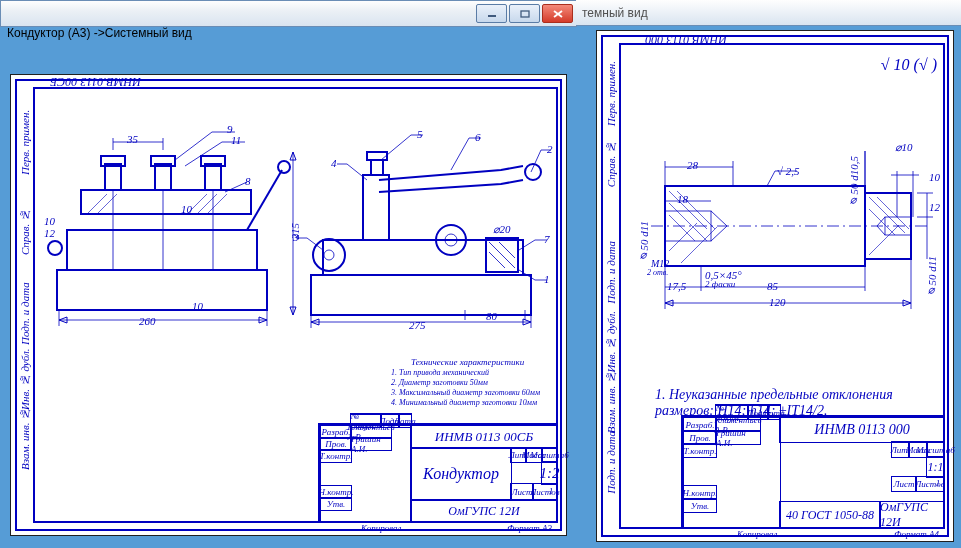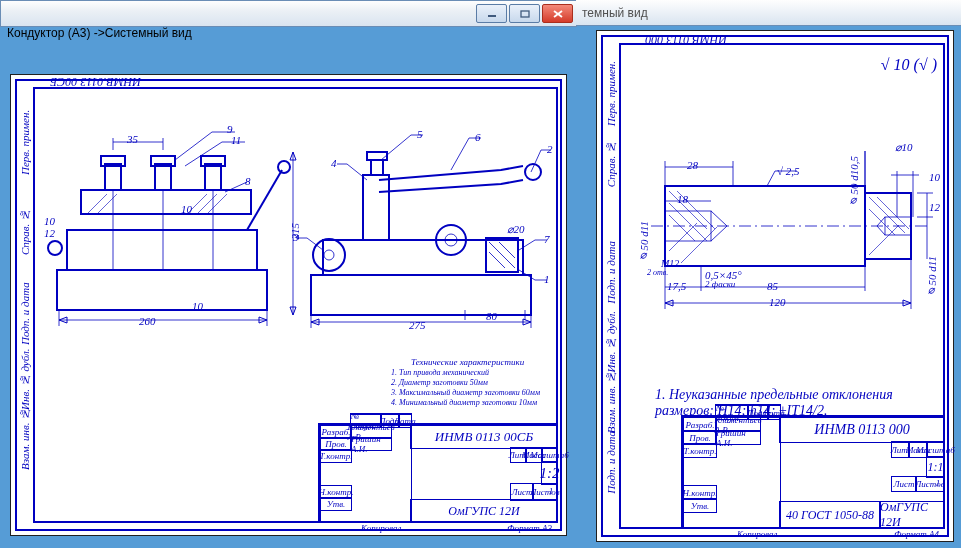--- a/index.html
+++ b/index.html
@@ -278,21 +278,21 @@
   <div class="dimtxt" style="top:244px; left:398px;">275</div>
   <div class="dimtxt" style="top:235px; left:475px;">80</div>
   <div class="dimtxt" style="top:148px; left:278px; writing-mode:vertical-rl; transform:rotate(180deg);">215</div>
   <div class="dimtxt" style="top:53px; left:406px;">5</div>
   <div class="dimtxt" style="top:56px; left:464px;">6</div>
   <div class="dimtxt" style="top:68px; left:536px;">2</div>
   <div class="dimtxt" style="top:82px; left:320px;">4</div>
   <div class="dimtxt" style="top:156px; left:282px;">3</div>
   <div class="dimtxt" style="top:158px; left:533px;">7</div>
   <div class="dimtxt" style="top:198px; left:533px;">1</div>
-  <div class="dimtxt" style="top:148px; left:496px;">⌀20</div>
+  <div class="dimtxt" style="top:148px; left:482px;">⌀20</div>
 
   <div class="gost" style="top:282px; left:400px; font-size:9px;">Технические характеристики</div>
   <div class="gost small" style="top:293px; left:380px;">1. Тип привода                             механический</div>
   <div class="gost small" style="top:303px; left:380px;">2. Диаметр заготовки                        50мм</div>
   <div class="gost small" style="top:313px; left:380px;">3. Максимальный диаметр заготовки            60мм</div>
   <div class="gost small" style="top:323px; left:380px;">4. Минимальный диаметр заготовки             10мм</div>
 
   <div class="titleblock" style="right:8px; bottom:12px; width:236px; height:96px;">
     <div class="cell" style="left:0; top:0; width:90px; height:96px;"></div>
     <div class="cell small" style="left:0; top:0; width:30px; height:12px;">Разраб.</div>
@@ -300,20 +300,21 @@
     <div class="cell small" style="left:0; top:24px; width:30px; height:12px;">Т.контр.</div>
     <div class="cell small" style="left:0; top:60px; width:30px; height:12px;">Н.контр.</div>
     <div class="cell small" style="left:0; top:72px; width:30px; height:12px;">Утв.</div>
     <div class="cell small" style="left:30px; top:0; width:40px; height:12px;">Климентьев А.В.</div>
     <div class="cell small" style="left:30px; top:12px; width:40px; height:12px;">Гришин А.И.</div>
     <div class="cell small" style="left:30px; top:-12px; width:30px; height:12px; border-top:2px solid #0000c0;">№ докум.</div>
     <div class="cell small" style="left:60px; top:-12px; width:18px; height:12px; border-top:2px solid #0000c0;">Подп.</div>
     <div class="cell small" style="left:78px; top:-12px; width:12px; height:12px; border-top:2px solid #0000c0;">Дата</div>
 
     <div class="cell" style="left:90px; top:0; width:146px; height:22px; font-size:13px;">ИНМВ 0113 00СБ</div>
+    <div class="cell" style="left:90px; top:22px; width:100px; height:52px; font-size:16px;">Кондуктор</div>
     <div class="cell small" style="left:190px; top:22px; width:15px; height:14px;">Лит.</div>
     <div class="cell small" style="left:205px; top:22px; width:16px; height:14px;">Масса</div>
     <div class="cell small" style="left:221px; top:22px; width:15px; height:14px;">Масштаб</div>
     <div class="cell" style="left:221px; top:36px; width:15px; height:22px; font-size:15px;">1:2</div>
     <div class="cell small" style="left:190px; top:58px; width:22px; height:16px;">Лист</div>
     <div class="cell small" style="left:212px; top:58px; width:24px; height:16px;">Листов</div>
     <div class="cell small" style="left:226px; top:58px; width:10px; height:16px; border:none;">1</div>
     <div class="cell" style="left:90px; top:74px; width:146px; height:22px; font-size:12px;">ОмГУПС 12И</div>
   </div>
   <div class="bottomlabel" style="bottom:2px; left:350px;">Копировал</div>
@@ -399,21 +400,21 @@
 
   <div class="dimtxt" style="top:128px; left:90px;">28</div>
   <div class="dimtxt" style="top:162px; left:80px;">18</div>
   <div class="dimtxt" style="top:249px; left:70px;">17,5</div>
   <div class="dimtxt" style="top:249px; left:170px;">85</div>
   <div class="dimtxt" style="top:265px; left:172px;">120</div>
   <div class="dimtxt" style="top:134px; left:180px;">√ 2,5</div>
   <div class="dimtxt" style="top:238px; left:108px;">0,5×45°</div>
   <div class="dimtxt" style="top:248px; left:108px; font-size:9px;">2 фаски</div>
   <div class="dimtxt" style="top:190px; left:40px; writing-mode:vertical-rl; transform:rotate(180deg);">⌀50 d11</div>
-  <div class="dimtxt" style="top:227px; left:54px; font-size:10px;margin-left:10px;">M12</div>
+  <div class="dimtxt" style="top:227px; left:54px; font-size:10px;">M12</div>
   <div class="dimtxt" style="top:237px; left:50px; font-size:8px;">2 отв.</div>
   <div class="dimtxt" style="top:125px; left:250px; writing-mode:vertical-rl; transform:rotate(180deg);">⌀50 d10,5</div>
   <div class="dimtxt" style="top:110px; left:298px;">⌀10</div>
   <div class="dimtxt" style="top:140px; left:332px;">10</div>
   <div class="dimtxt" style="top:170px; left:332px;">12</div>
   <div class="dimtxt" style="top:225px; left:328px; writing-mode:vertical-rl; transform:rotate(180deg);">⌀50 d11</div>
 
   <div class="gost" style="top:356px; left:58px; right:14px; font-size:14px;">1. Неуказанные предельные отклонения размеров: H14; h14; ±IT14/2.</div>
 
   <div class="titleblock" style="right:8px; bottom:12px; width:260px; height:110px;">

